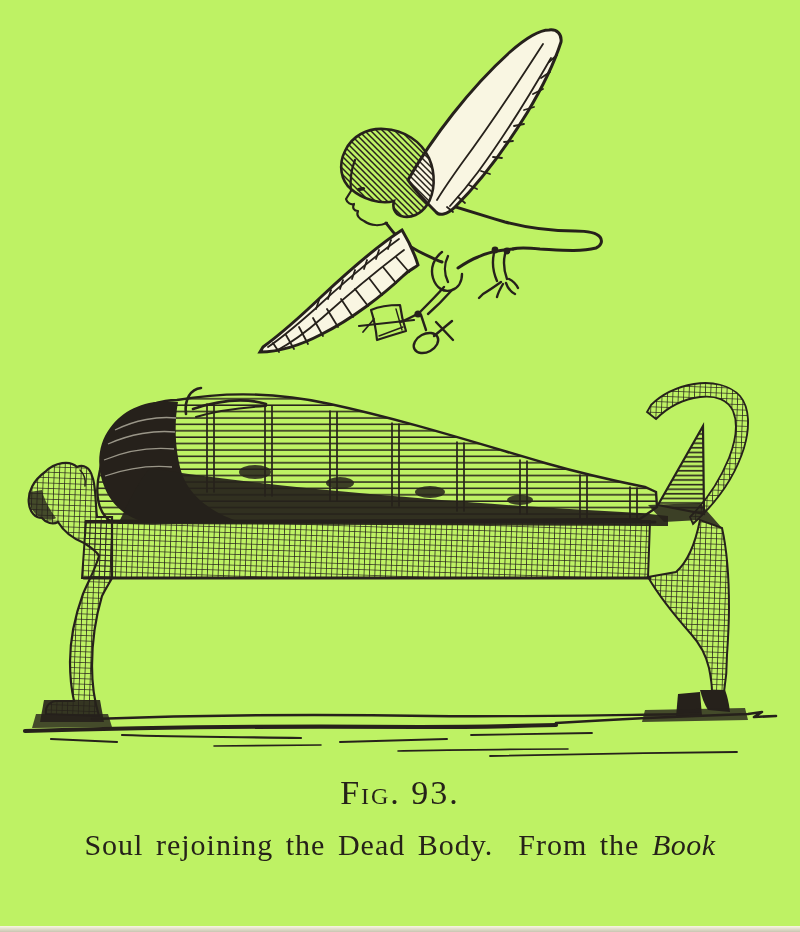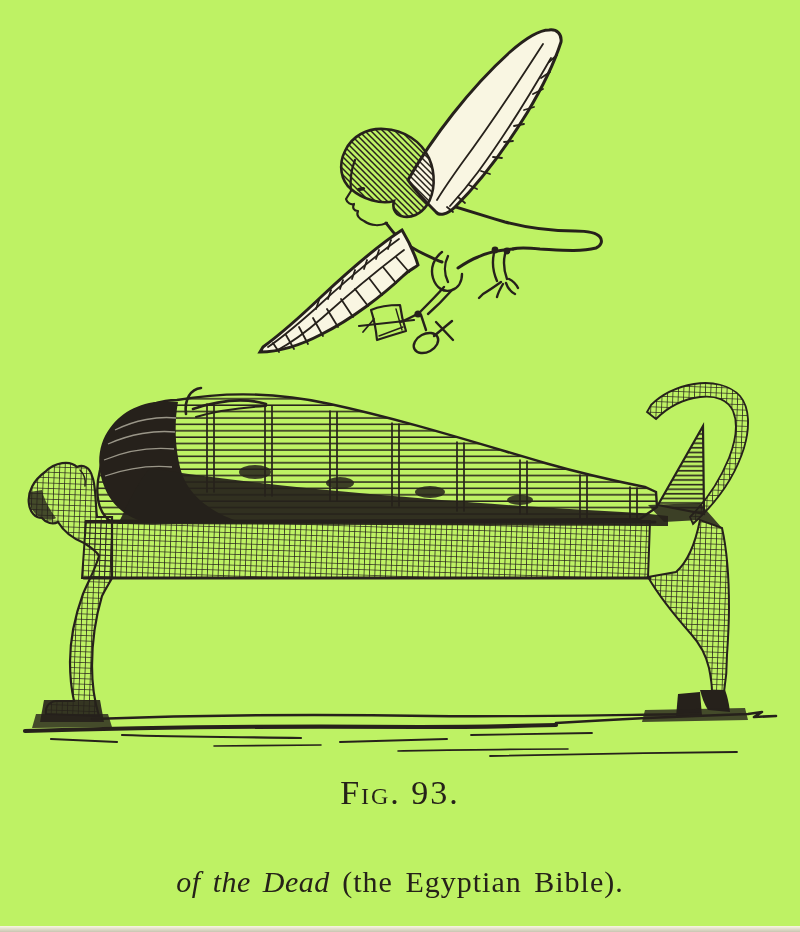--- a/index.html
+++ b/index.html
@@ -216,18 +216,18 @@
               <path d="M299,327 L308,344"></path>
               <path d="M286,335 L294,349"></path>
             <path d="M273,343 L279,352"></path>
           </g>
         </g>
       </g>
     </svg>
 
     <figcaption>
       <div class="fig-label">Fig. 93.</div>
-      <p class="caption"><br><span><i>of the Dead</i><span> (the Egyptian Bible).</span></span></p>
+      <p class="caption"><span><span>Soul rejoining the Dead Body.  From the </span><i>Book</i></span><br></p>
     </figcaption>
   </figure>
 
   <div class="scan-edge"></div>
 </div>
 
 </body></html>

